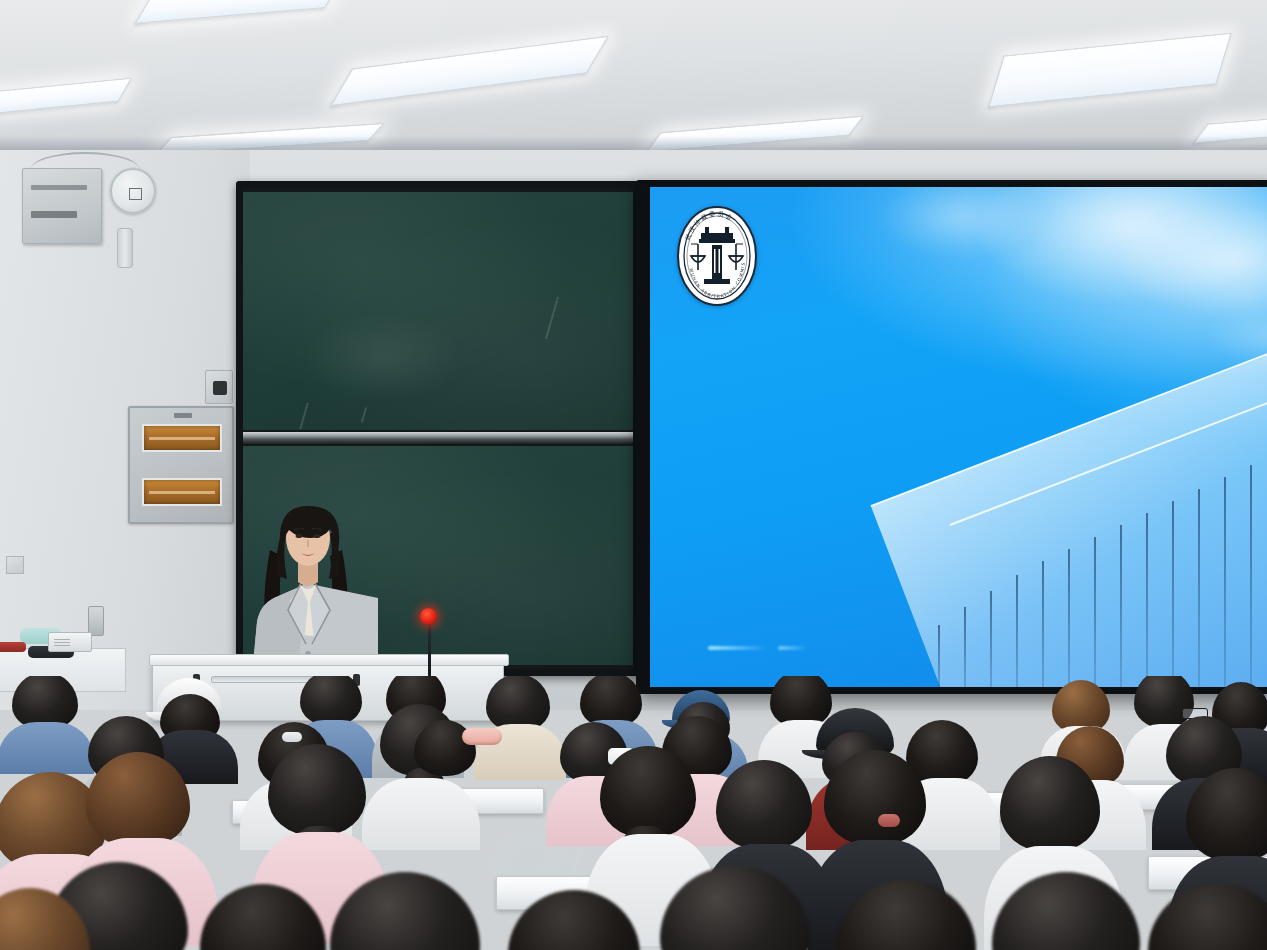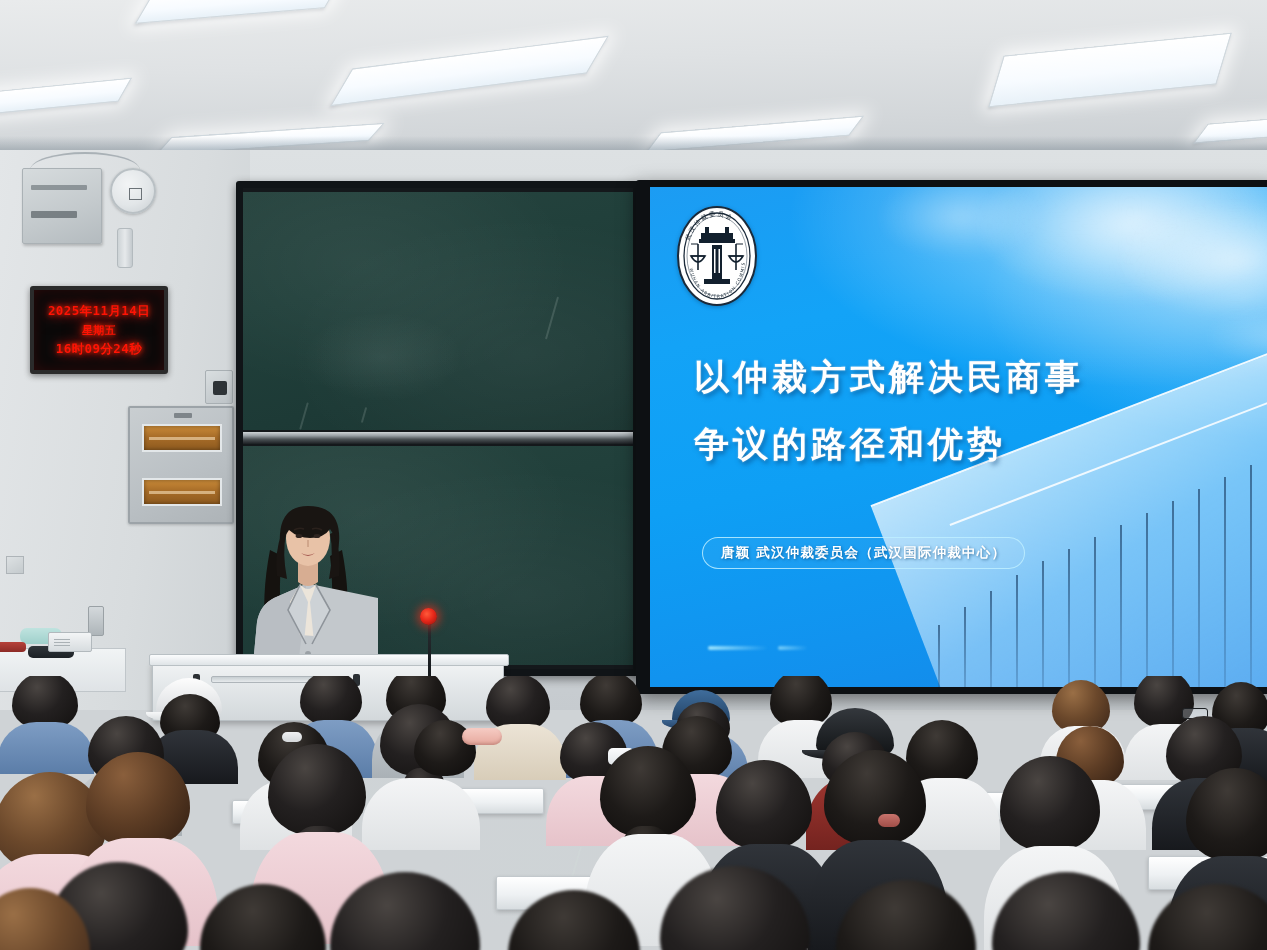--- a/index.html
+++ b/index.html
@@ -474,25 +474,20 @@
   <div class="wall-left"></div>
 
   <div class="notice-cable"></div>
   <div class="notice-box">
     <div class="notice-line t"></div>
     <div class="notice-line b"></div>
   </div>
   <div class="wall-clock"></div>
   <div class="clock-stem"></div>
 
-  <div class="led-display">
-    <div class="led-line led-date">2025年11月14日</div>
-    <div class="led-line led-week">星期五</div>
-    <div class="led-line led-time">16时09分24秒</div>
-  </div>
 
   <div class="louver-panel">
     <div class="louver-latch"></div>
     <div class="louver one"></div>
     <div class="louver two"></div>
   </div>
   <div class="wall-switch"></div>
   <div class="wall-small-vent"></div>
 
   <div class="blackboard">
@@ -597,26 +592,21 @@
           <path id="arcBot" d="M15 57 a28 38 0 0 0 56 0" fill="none"></path>
           <text font-size="6.2" fill="#16242f" font-family="DejaVu Sans, sans-serif" letter-spacing="1.8">
             <textPath href="#arcTop" startOffset="14%">武汉仲裁委员会</textPath>
           </text>
           <text font-size="4.4" fill="#2c3a46" font-family="DejaVu Sans, sans-serif" letter-spacing="1.1">
             <textPath href="#arcBot" startOffset="8%">WUHAN ARBITRATION COMMISSION</textPath>
           </text>
         </svg>
       </div>
 
-      <div class="slide-title">
-        <div class="title-line one">以仲裁方式解决民商事</div>
-        <div class="title-line two">争议的路径和优势</div>
-      </div>
-
-      <div class="subtitle-pill">唐颖  武汉仲裁委员会（武汉国际仲裁中心）</div>
+
 
       <div class="slide-deco"></div>
       <div class="slide-deco b"></div>
     </div>
   </div>
 
   <div class="podium">
     <div class="podium-top"></div>
     <div class="podium-slot"></div>
     <div class="podium-knob pk1"></div>

